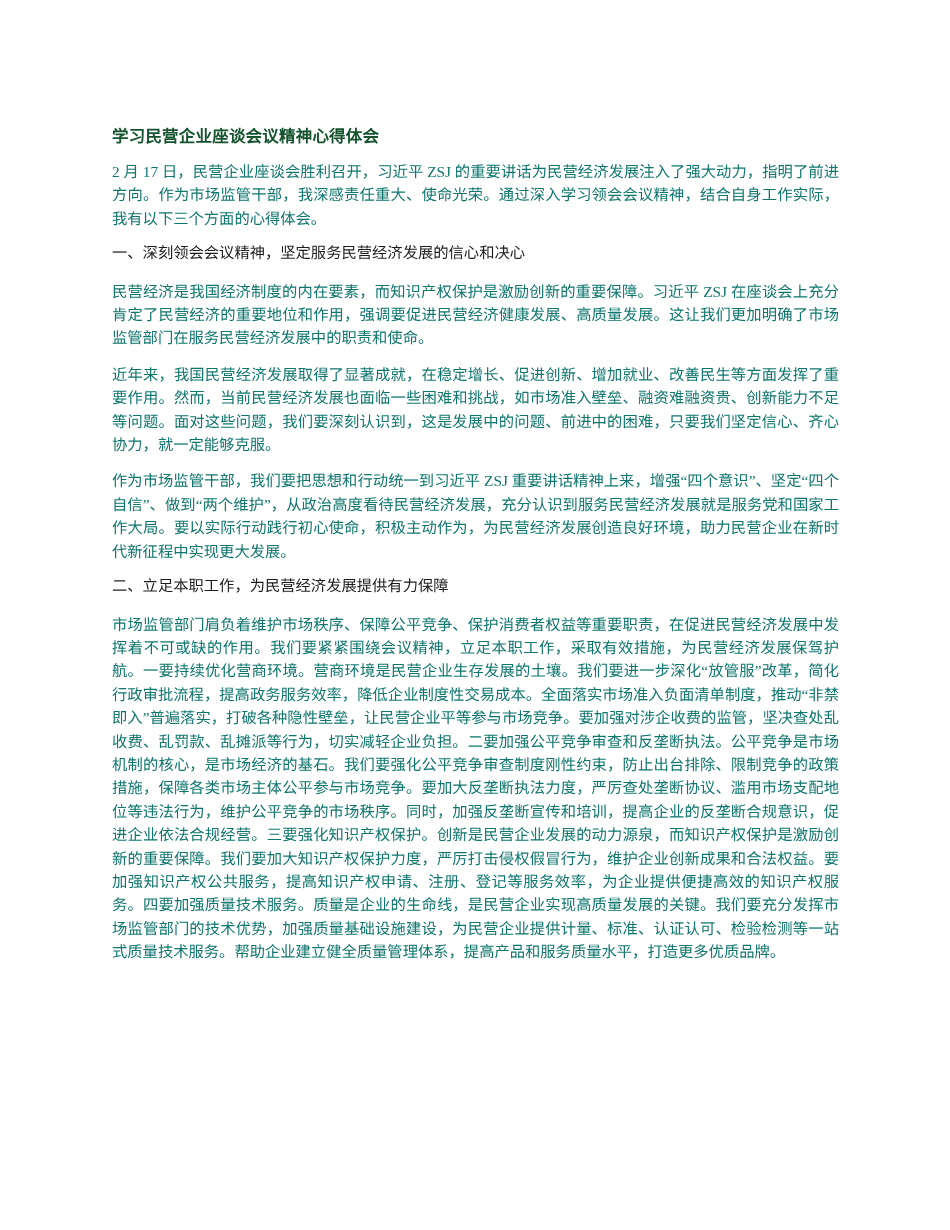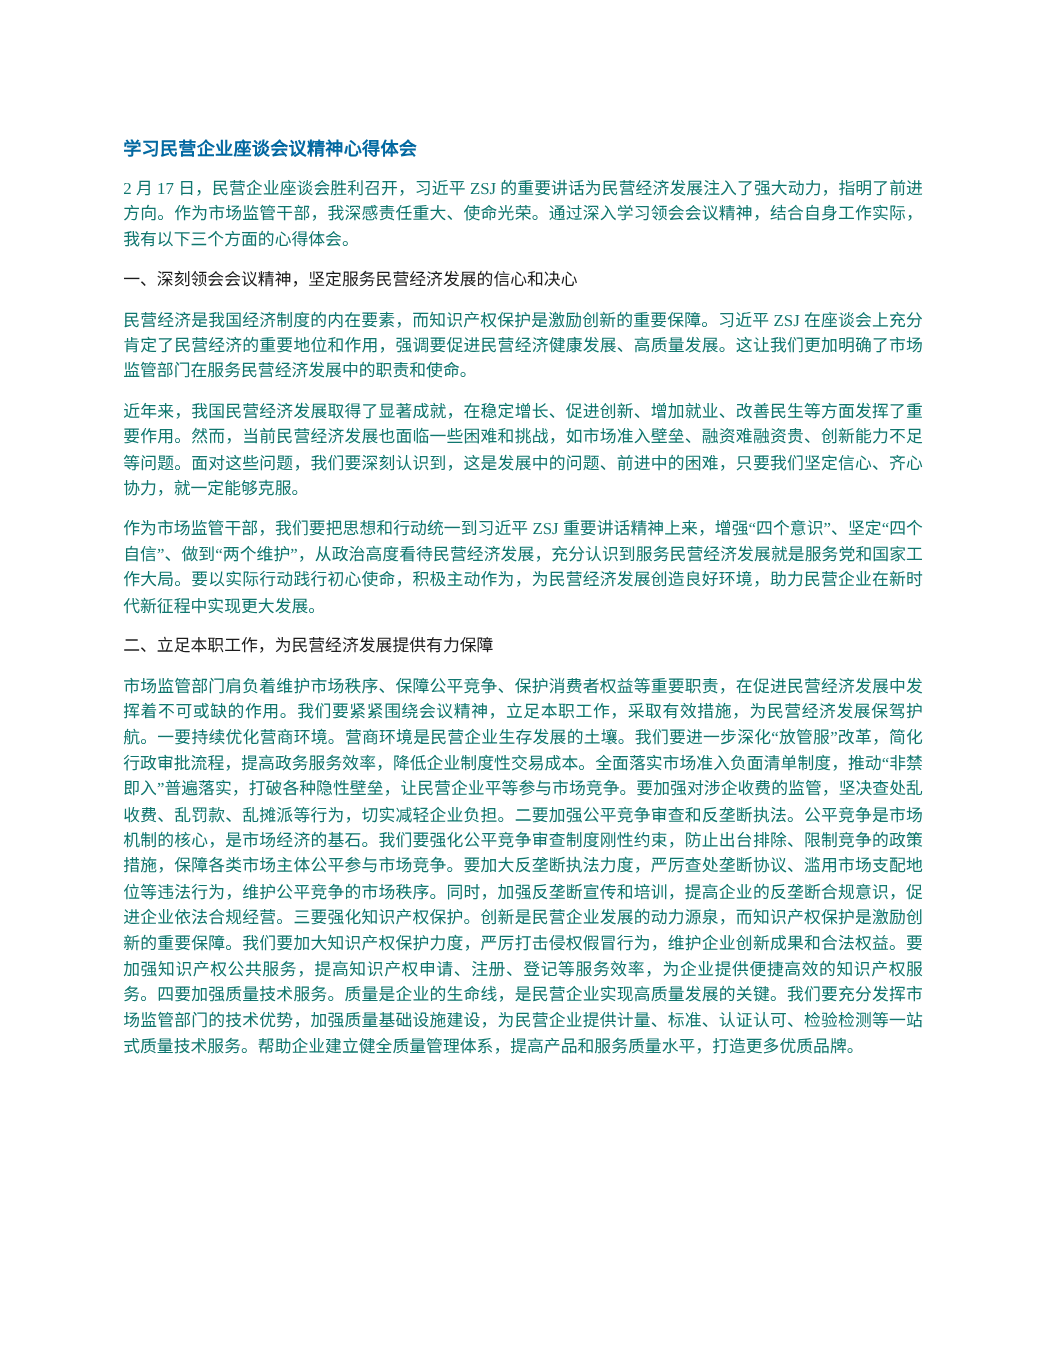--- a/index.html
+++ b/index.html
@@ -26,40 +26,41 @@
     position: absolute;
     left: 112px;
     top: 124px;
     width: 727px;
   }
   .doc-title {
     font-family: "Liberation Sans", "DejaVu Sans", sans-serif;
     font-weight: bold;
     font-size: 16.5px;
     line-height: 24px;
-    color: #0369a1;
+    color: #14532d;
     margin: 0 0 12px 0;
     letter-spacing: 0.2px;
   }
   .para {
     font-size: 15.3px;
     line-height: 23.4px;
     margin: 0 0 13px 0;
     text-align: justify;
     text-justify: inter-character;
     color: #0f766e;
     letter-spacing: 0px;
   }
   .section-heading {
     font-size: 15.3px;
     line-height: 23.4px;
     margin: 0 0 13px 0;
     color: #1c1c1c;
     text-align: left;
     font-weight: normal;
+    font-family: Liberation Mono, monospace;
   }
   .para:last-child {
     margin-bottom: 0;
   }
 </style>
 </head>
 <body>
 
 <div id="page">
   <div id="doc-body">

